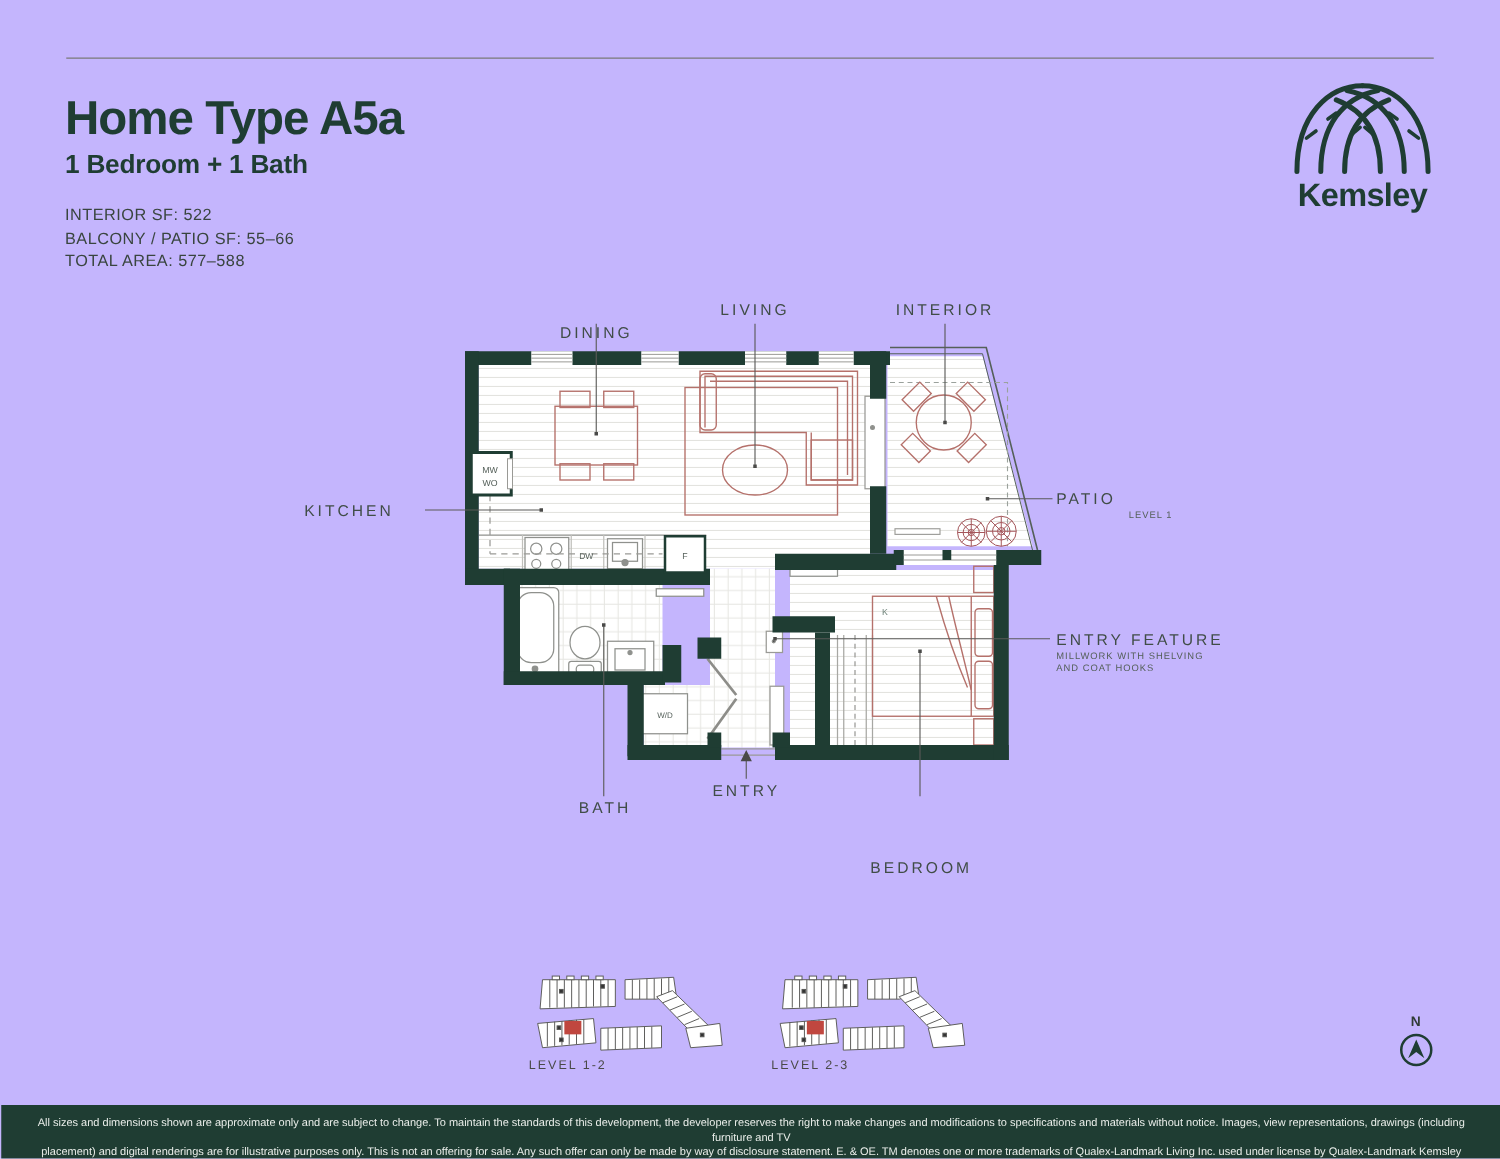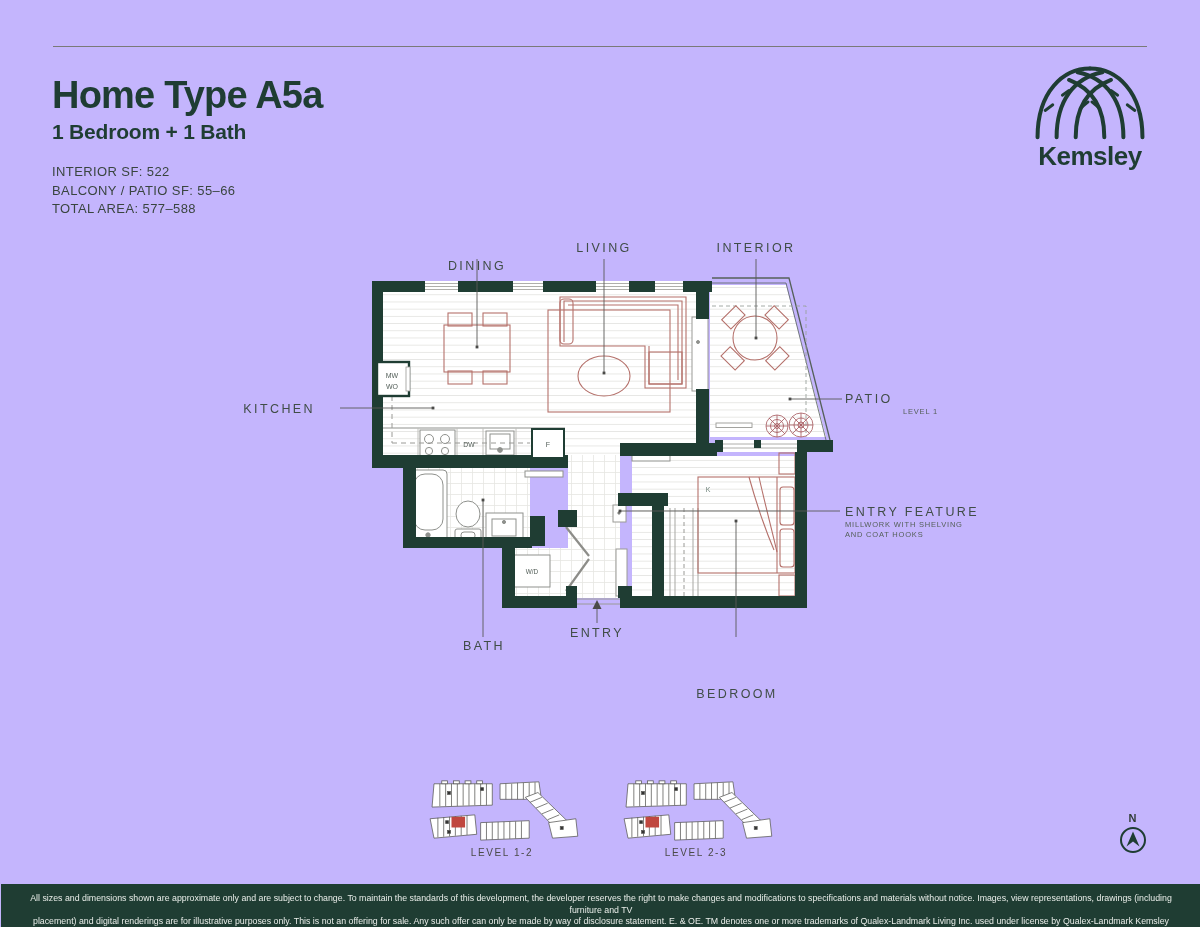--- a/index.html
+++ b/index.html
@@ -10,21 +10,21 @@
   .subtitle{position:absolute;left:52px;top:120px;font-size:21px;font-weight:700;letter-spacing:-0.2px;color:#1f3d33;}
   .specs{position:absolute;left:52px;top:163px;font-size:13px;line-height:18.5px;letter-spacing:0.4px;color:#39453f;}
   .brand{position:absolute;left:1028px;top:60px;width:124px;text-align:center;}
   .brand-name{position:absolute;left:1028px;top:141px;width:124px;text-align:center;
               font-size:26px;font-weight:700;letter-spacing:-0.5px;color:#1f3d33;}
   .lbl{position:absolute;font-size:12.5px;letter-spacing:2.4px;color:#404d47;white-space:nowrap;}
   .lbl.center{width:110px;text-align:center;}
   .lbl.right{width:110px;text-align:right;}
   .sub-lbl{position:absolute;font-size:7.5px;letter-spacing:0.8px;color:#55605a;white-space:nowrap;}
   .keyplan{position:absolute;width:158px;}
-  .keyplan-label{position:absolute;width:158px;text-align:center;font-size:10px;letter-spacing:1.6px;color:#4a4a48;}
+  .keyplan-label{position:absolute;width:158px;text-align:left;font-size:10px;letter-spacing:1.6px;color:#4a4a48;}
   .dev-logo{position:absolute;left:53px;top:828px;display:flex;align-items:flex-start;}
   .dev-monogram{font-family:"Liberation Serif",serif;font-size:31px;font-weight:700;color:#1f3d33;line-height:30px;}
   .dev-name{margin-left:20px;margin-top:5px;font-size:10.5px;font-weight:700;letter-spacing:1.4px;color:#1f3d33;line-height:13px;}
   .compass{position:absolute;left:1118px;top:812px;width:30px;text-align:center;}
   .compass-n{font-size:11px;font-weight:700;letter-spacing:1px;color:#313c36;}
   .footer{position:absolute;left:1px;top:884px;width:1200px;height:43px;background:#1f3d33;
           color:#e9ede9;font-size:8.8px;line-height:11.5px;text-align:center;}
   .footer-inner{padding-top:9px;margin:0 22px;}
   svg{display:block;}
 </style>

